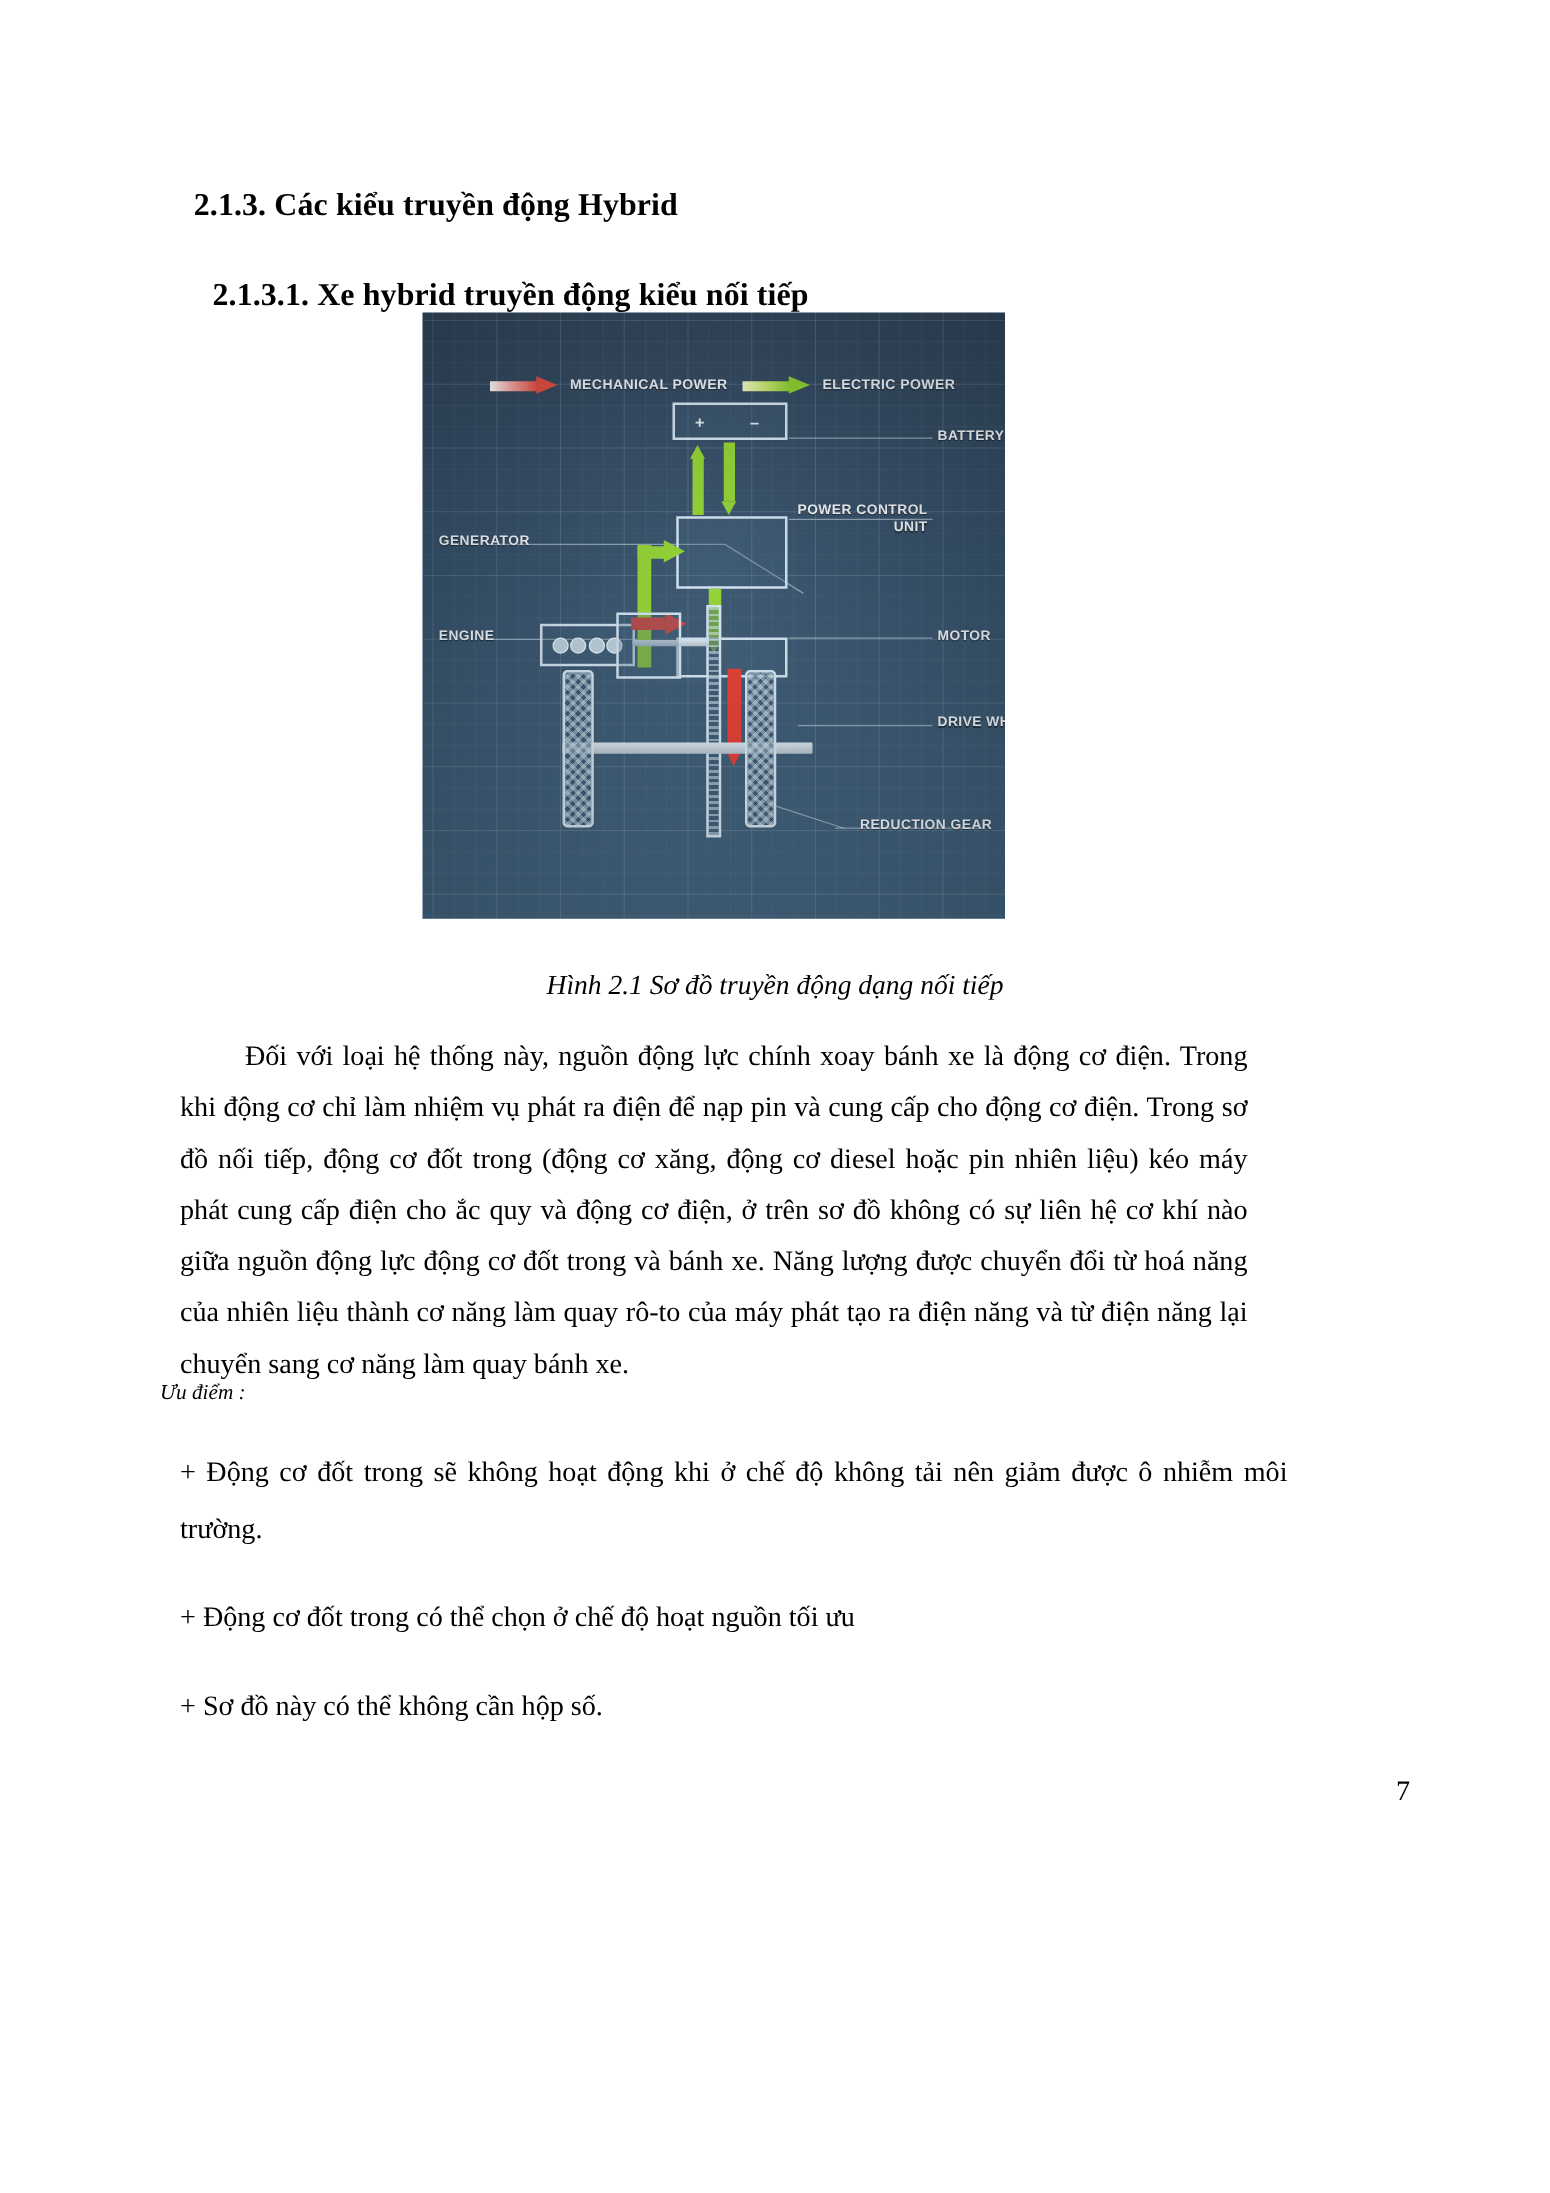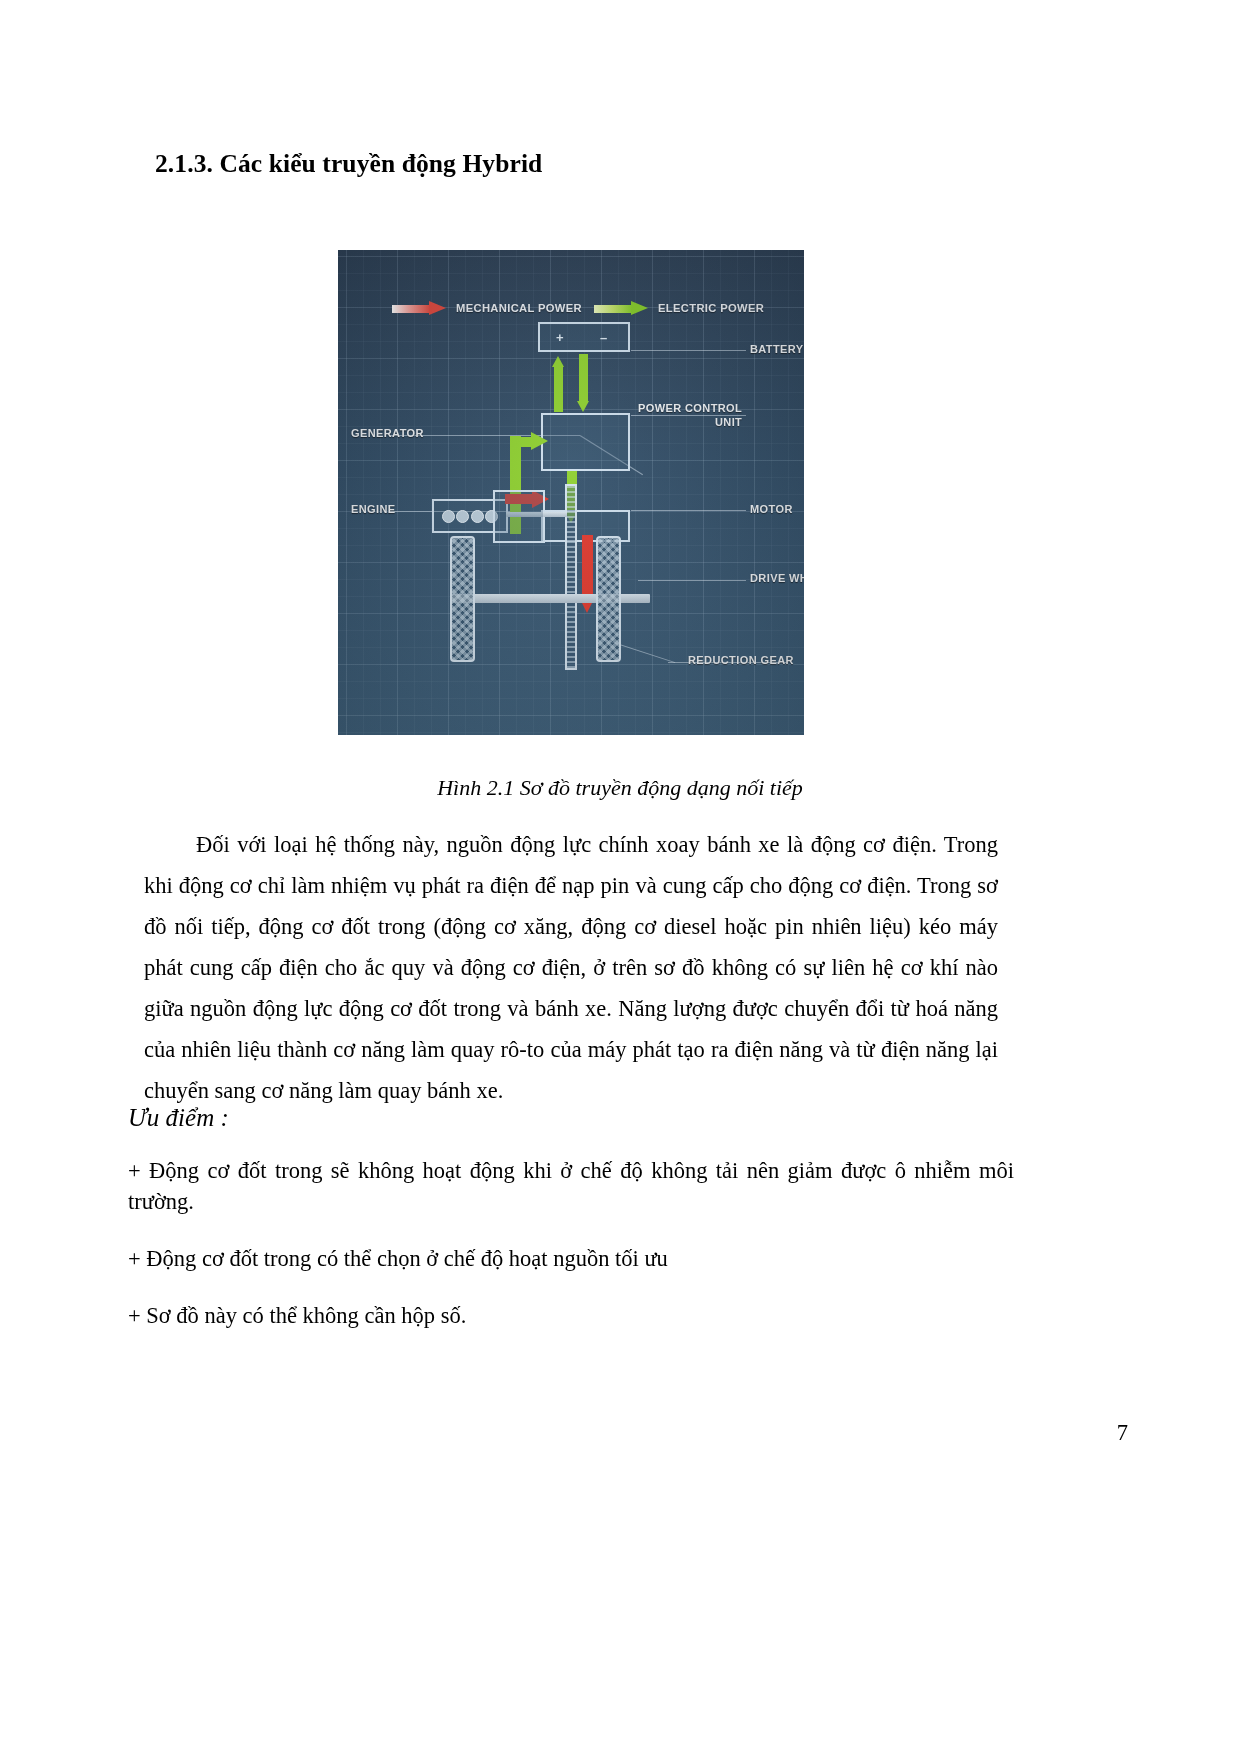--- a/index.html
+++ b/index.html
@@ -249,48 +249,49 @@
     text-align: justify;
     text-justify: inter-word;
   }
   .body-block p { margin: 16px; font-family: Liberation Serif, serif; }
   .body-block p.indent { text-indent: 52px; }
 
   .uudiem {
     position: absolute;
     left: 128px;
     top: 1104px;
-    font-size: 25px;
+    font-size: 17px;
     font-style: italic;
   }
   .bullets {
     position: absolute;
-    left: 128px;
+    left: 144px;
     top: 1155px;
     width: 886px;
     font-size: 22.5px;
-    line-height: 31px;
+    line-height: 45px;
     text-align: justify;
   }
   .bullets p { margin: 0 0 26px 0; }
   .bullets p:last-child { margin-bottom: 0; }
 
   .page-num {
     position: absolute;
     right: 112px;
     top: 1420px;
     font-size: 22.5px;
   }
 </style>
 </head>
 <body>
 
 <div class="page">
 
   <h2 class="h-sec">2.1.3. Các kiểu truyền động Hybrid</h2>
+  <h3 class="h-sub">2.1.3.1. Xe hybrid truyền động kiểu nối tiếp</h3>
 
   <div class="figure">
     <div class="diagram">
       <div class="grid-lines minor"></div>
       <div class="grid-lines"></div>
 
       <div class="legend">
         <div class="legend-gap"></div>
         <div class="arrow-swatch sw-mech">
           <div class="shaft"></div>

